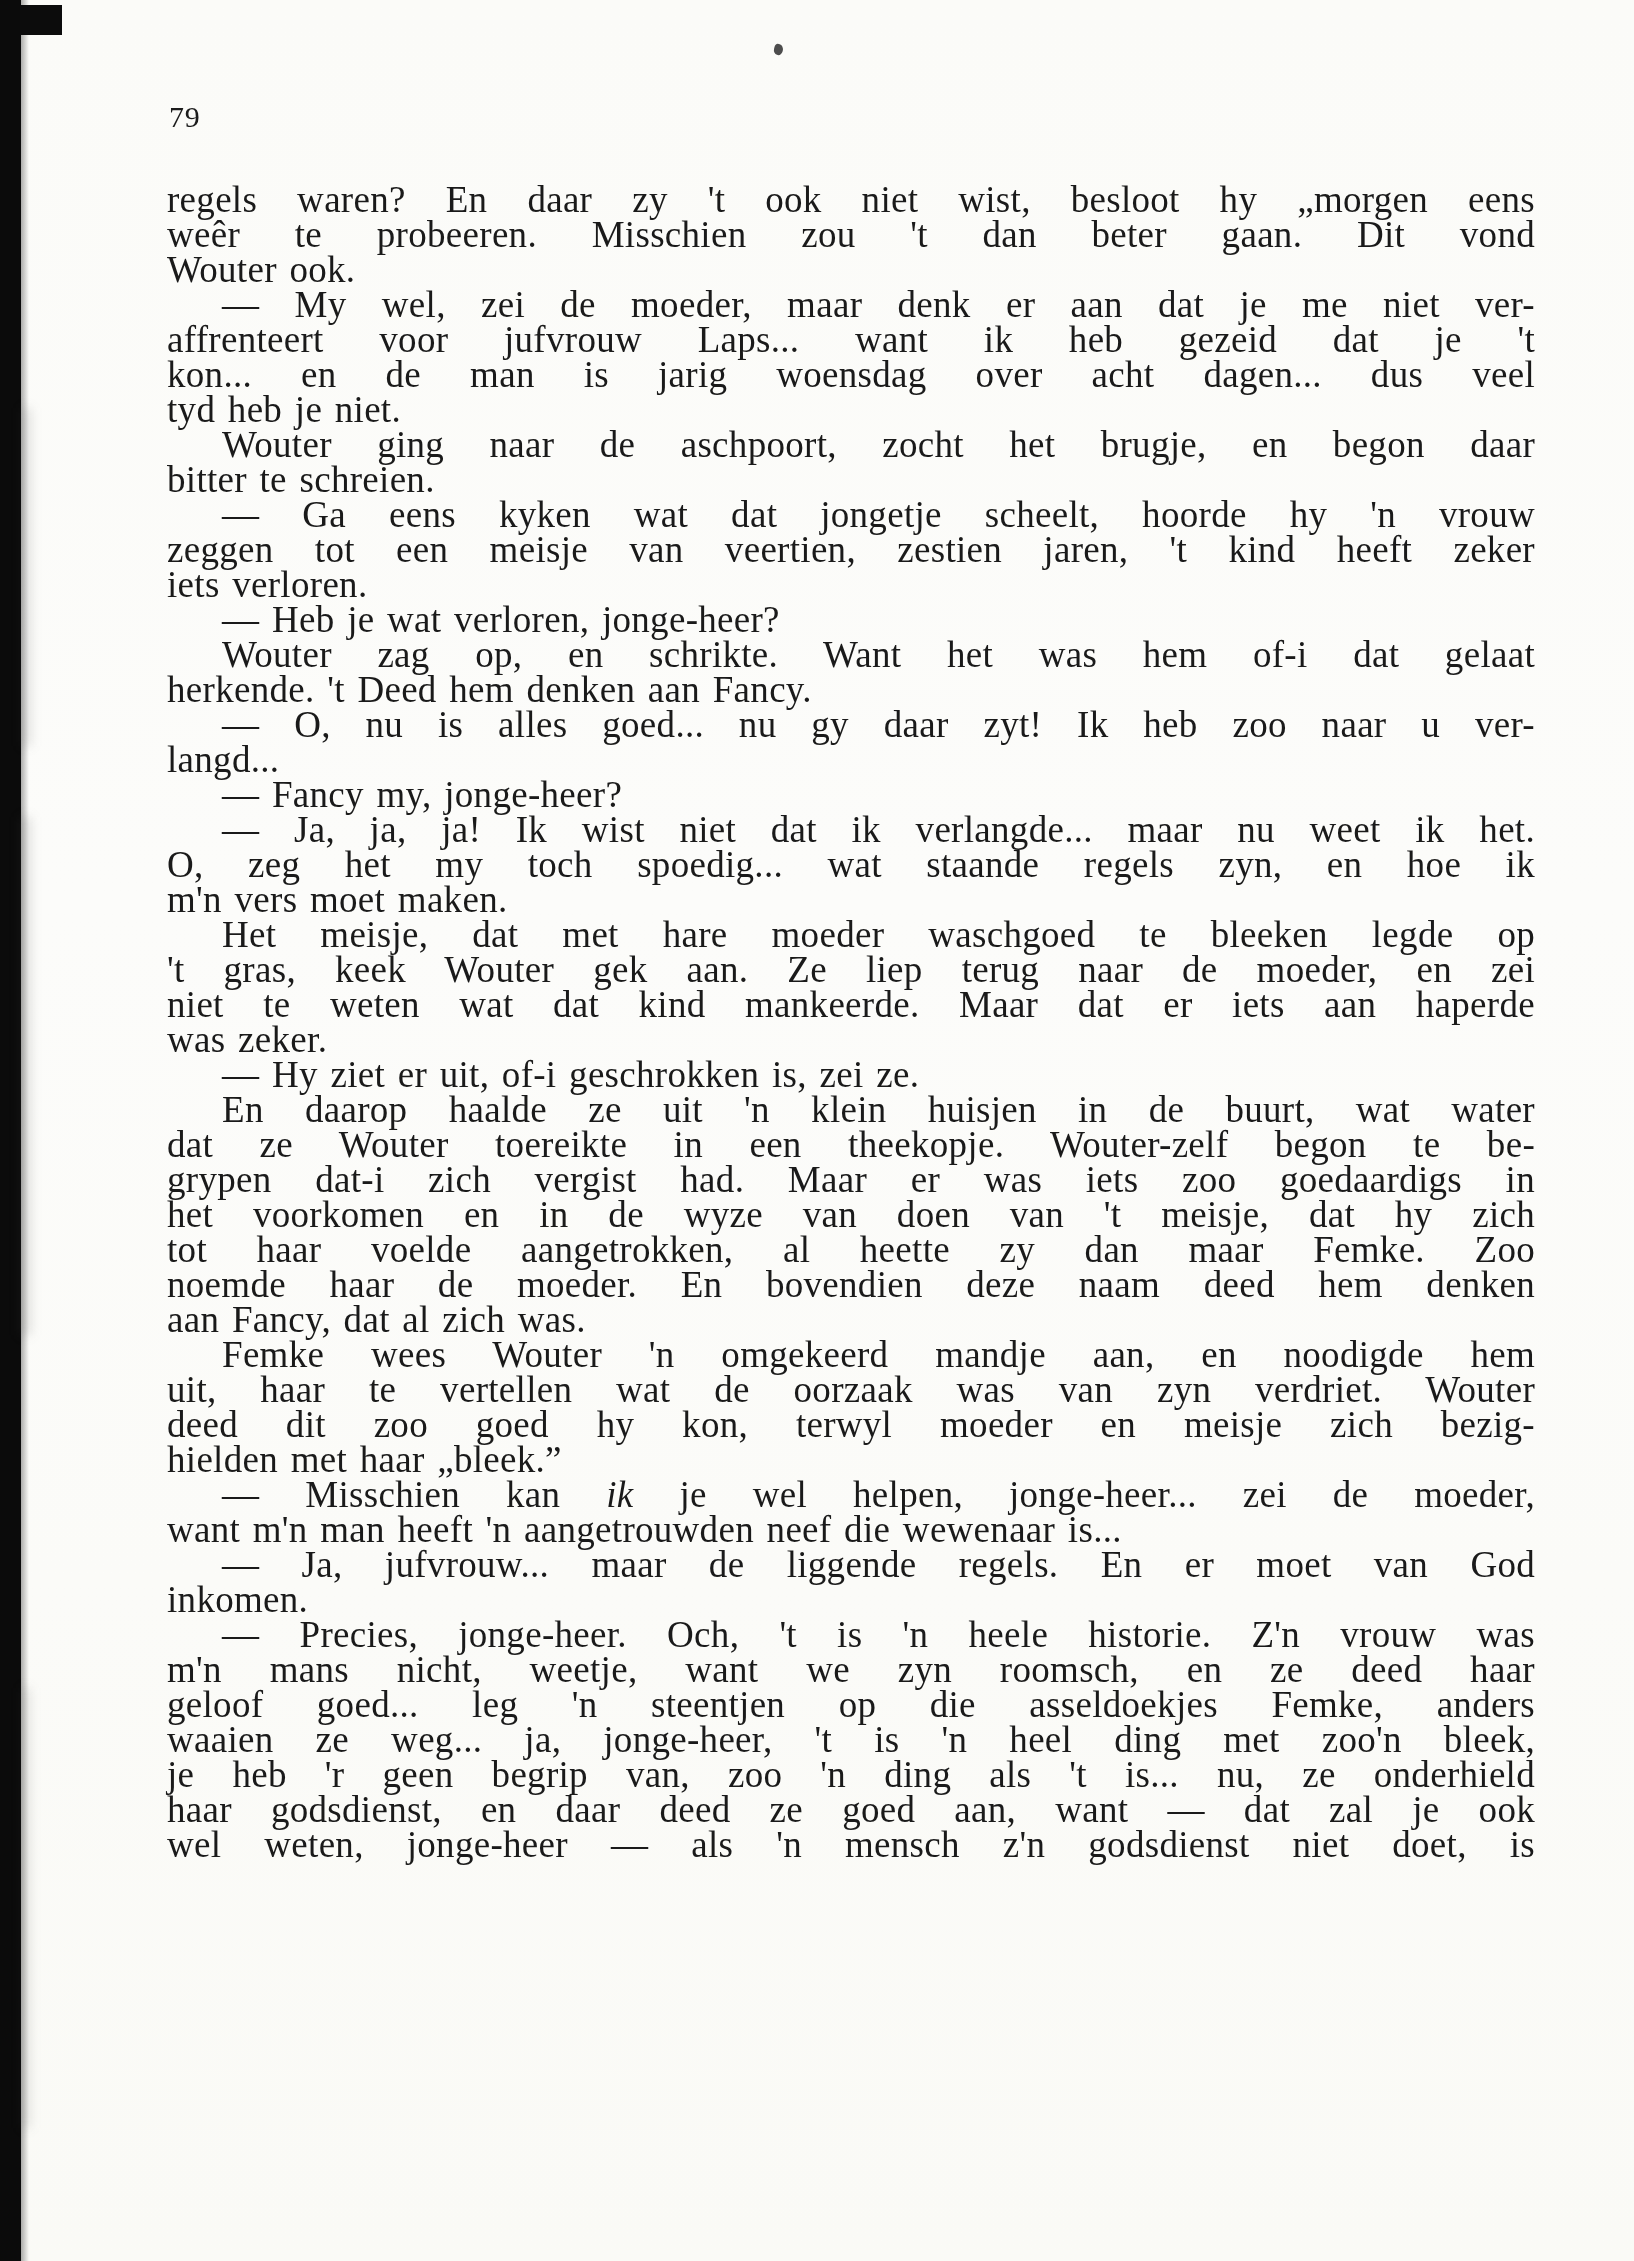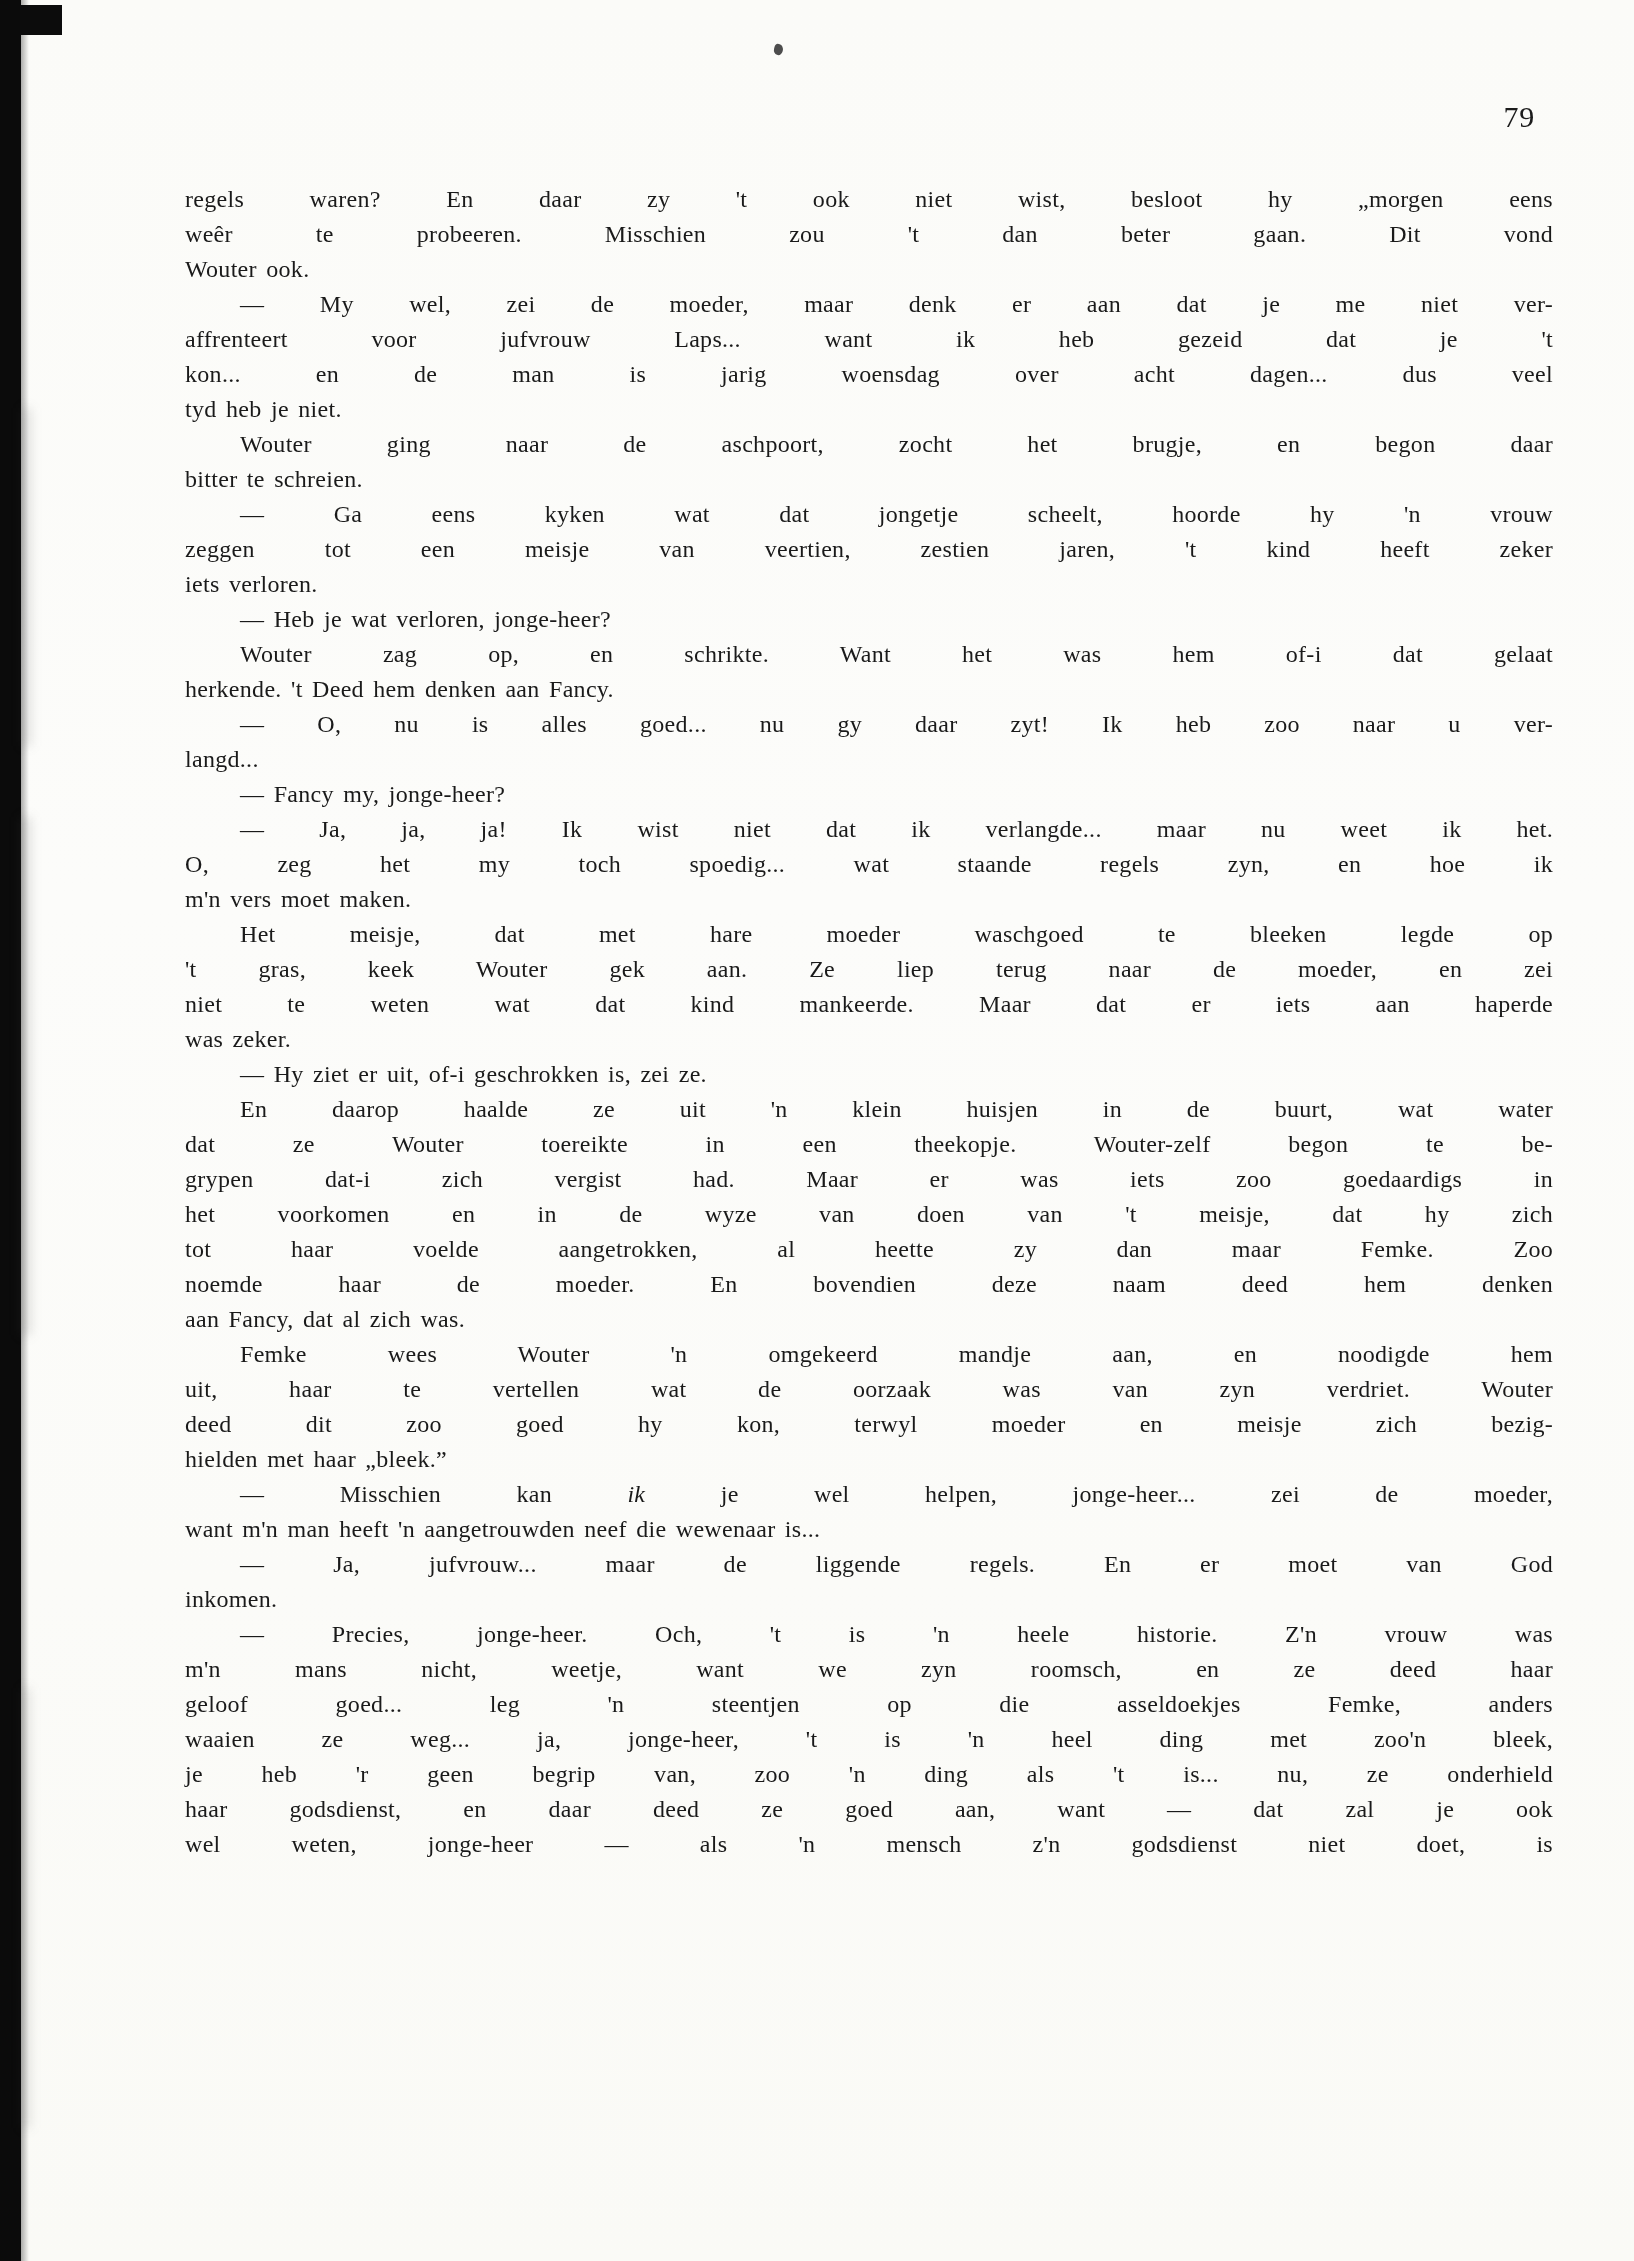--- a/index.html
+++ b/index.html
@@ -7,34 +7,33 @@
   body {
     position:relative;
     overflow:hidden;
     background:linear-gradient(180deg, #fbfbf8 0%, #fcfcfa 40%, #fafaf6 100%);
     font-family:"Liberation Serif", serif;
     color:#181818;
   }
   .page-number {
     position:absolute;
     top:100px; left:169px; width:1366px;
-    text-align:right;
+    text-align:left;
     font-size:30px;
     letter-spacing:0.8px;
     color:#1c1c1c;
   }
   .text-block {
     position:absolute;
     top:182px; left:167px; width:1368px;
-    font-size:24px;
+    font-size:37px;
     line-height:35px;
     letter-spacing:0.3px;
     word-spacing:3.1px;
     color:#1a1a1a;
-    margin-left:18px;
   }
   .line { text-align:justify; text-align-last:justify; }
   .line.last { text-align-last:left; }
   .line.indent { text-indent:55px; }
   .line i { font-style:italic; }
 
   
   .scan-bar {
     position:absolute; left:0; top:0; width:21px; height:2261px;
     background:#0b0b0b;

